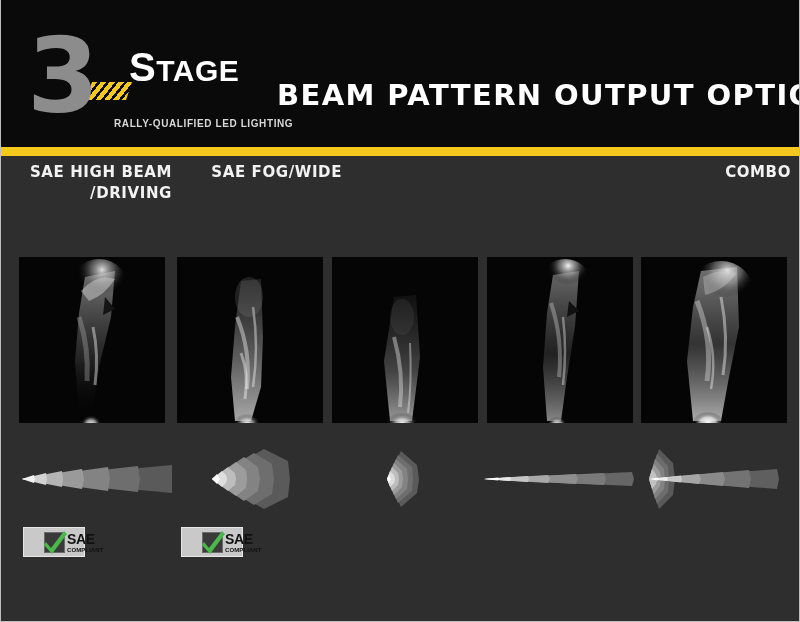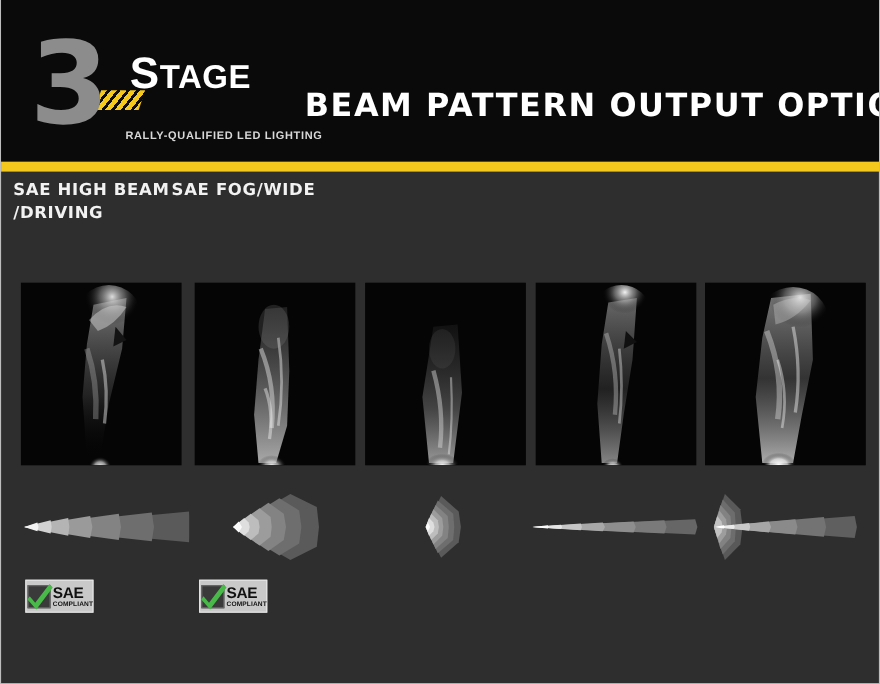--- a/index.html
+++ b/index.html
@@ -28,21 +28,21 @@
 
   
   #logo{position:absolute;left:26px;top:26px;width:210px;height:100px;}
   .logo-3{
     position:absolute;left:0;top:0;
     font-family:"DejaVu Sans", sans-serif;
     font-size:104px;line-height:100px;font-weight:bold;
     color:#8c8c8c;letter-spacing:-6px;
   }
   .logo-stage{
-    position:absolute;left:91px;top:26px;
+    position:absolute;left:102px;top:26px;
     color:#ffffff;font-weight:bold;
     font-family:"Liberation Sans", sans-serif;
     font-size:30px;line-height:30px;letter-spacing:0.5px;
   }
   .logo-stage .cap{font-size:40px;line-height:30px;}
   .logo-series{
     position:absolute;left:85px;top:58px;
     color:#f4c81c;font-weight:bold;
     font-family:"Liberation Sans", sans-serif;
     font-size:30px;line-height:30px;letter-spacing:0.5px;
@@ -74,21 +74,21 @@
   }
 
   
   .col{position:absolute;top:162px;width:160px;}
   .col-label{
     color:#f2f2f2;
     font-family:"DejaVu Sans", sans-serif;
     font-weight:bold;
     font-size:15px;line-height:21px;
     letter-spacing:0.6px;
-    text-align:left;
+    text-align:right;
   }
 
   .photo{
     position:absolute;
     width:146px;height:166px;
     background:#050505;
     overflow:hidden;
   }
 
   .beam{
@@ -96,21 +96,21 @@
     width:160px;height:70px;
   }
 
   .sae-badge{
     position:absolute;
     width:62px;height:30px;
     background:#c9c9c9;
     border:1px solid #e6e6e6;
     box-sizing:border-box;
     display:flex;align-items:center;
-    padding:2px 1px;
+    padding:2px 20px;
   }
   .sae-check-box{
     width:21px;height:21px;
     background:#3a3a3a;
     border:1px solid #6a6a6a;
     box-sizing:border-box;
     position:relative;flex:0 0 auto;
   }
   .sae-check-box svg{position:absolute;left:-2px;top:-4px;}
   .sae-text{margin-left:2px;line-height:1;}
@@ -141,22 +141,25 @@
 
     <div id="title">BEAM PATTERN OUTPUT OPTIONS</div>
   </div>
 
   <div id="yellow-bar"></div>
 
   <div class="col" style="left:11px;">
     <div class="col-label">SAE HIGH BEAM</div>
     <div class="col-label">/DRIVING</div>
   </div>
-  <div class="col" style="left:155px;">
+  <div class="col" style="left:181px;">
     <div class="col-label">SAE FOG/WIDE</div>
+  </div>
+  <div class="col" style="left:630px;">
+    <div class="col-label">COMBO</div>
   </div>
 
   <div class="photo" style="left:18px;top:257px;">
     <svg width="146" height="166" viewBox="0 0 146 166">
       <defs>
         <radialGradient id="p1a" cx="0.55" cy="0.18" r="0.42">
           <stop offset="0" stop-color="#e8e8e8" stop-opacity="0.95"></stop>
           <stop offset="0.45" stop-color="#9a9a9a" stop-opacity="0.55"></stop>
           <stop offset="1" stop-color="#000" stop-opacity="0"></stop>
         </radialGradient>

